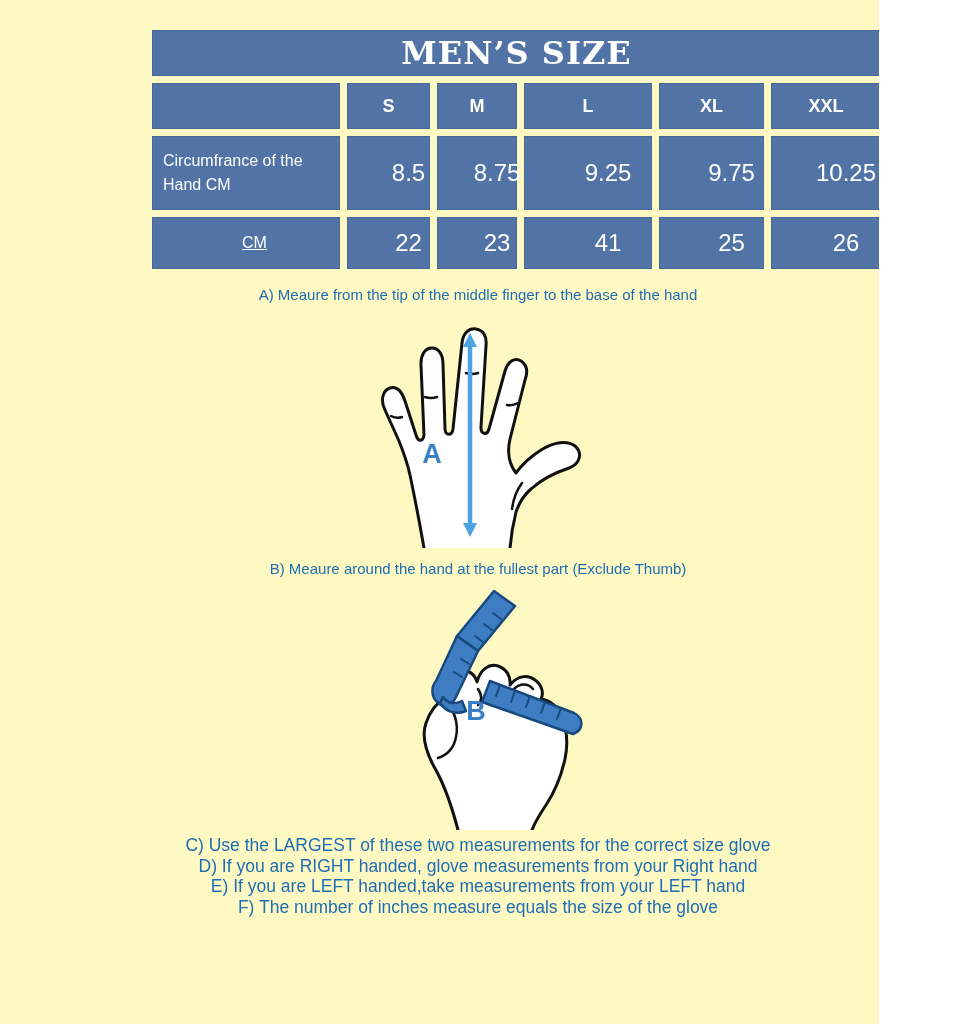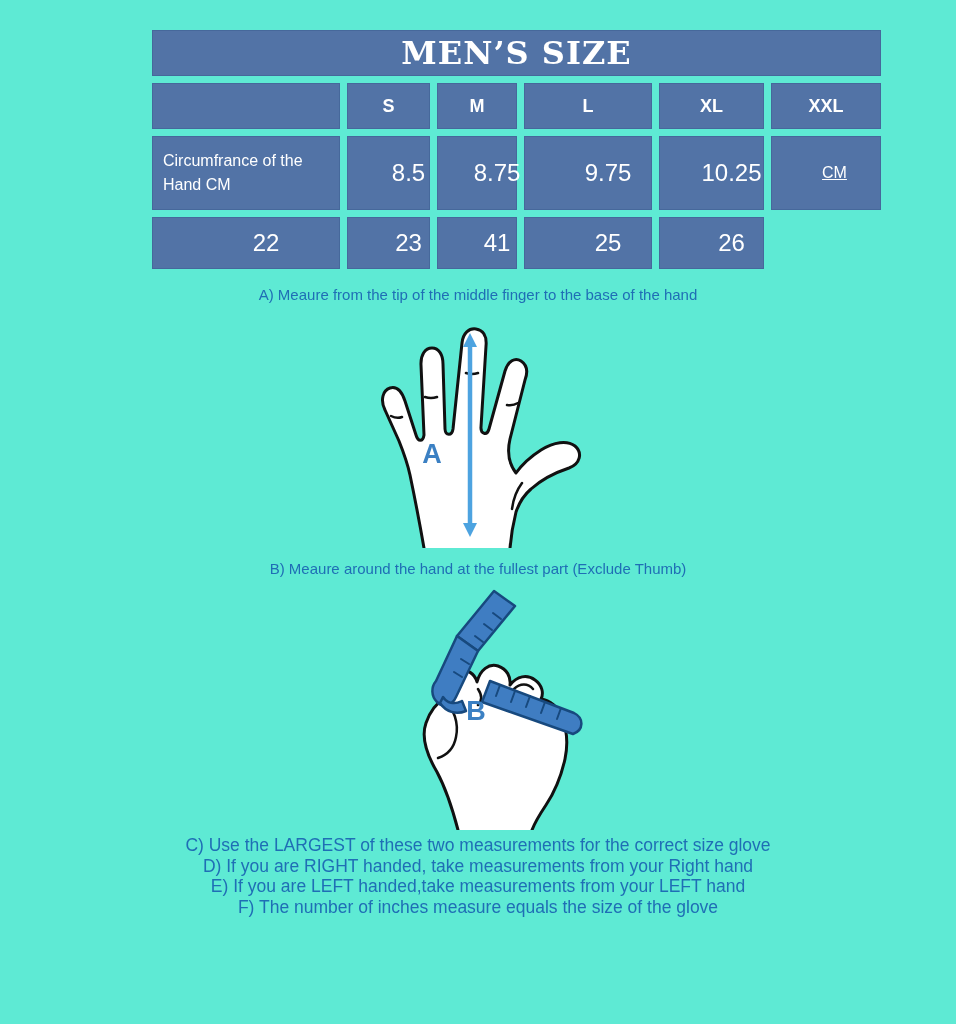--- a/index.html
+++ b/index.html
@@ -1,19 +1,19 @@
 <!DOCTYPE html>
 <html style="--table-blue: #5273a6; --cell-border: #46689b; --text-blue: #1f6eb5; --label-blue: #3b80c3; --arrow-blue: #4da3e0; --tape-blue: #3f7dc2; --tape-border: #17497e; --outline-black: #111111;"><head>
 <meta charset="utf-8">
 <style>
   html,body{margin:0;padding:0;background:#ffffff;}
   .canvas{
     position:relative;
-    width:956px;height:1024px;
-    background:#5eead4;
+    width:879px;height:1024px;
+    background:#fef9c3;
     font-family:"Liberation Sans",sans-serif;
     overflow:hidden;
   }
   
   .size-table{
     position:absolute;left:152px;top:30px;width:724px;
     display:grid;
     grid-template-columns:188px 83px 80px 128px 105px 110px;
     grid-template-rows:46px 46px 74px 52px;
     gap:7px;
@@ -70,20 +70,21 @@
     <div class="cell"></div>
     <div class="cell colhead">S</div>
     <div class="cell colhead">M</div>
     <div class="cell colhead">L</div>
     <div class="cell colhead">XL</div>
     <div class="cell colhead">XXL</div>
 
     <div class="cell rowlabel">Circumfrance of the Hand CM</div>
     <div class="cell value">8.5</div>
     <div class="cell value">8.75</div>
+    <div class="cell value">9.25</div>
     <div class="cell value">9.75</div>
     <div class="cell value">10.25</div>
 
     <div class="cell rowlabel center">CM</div>
     <div class="cell value">22</div>
     <div class="cell value">23</div>
     <div class="cell value">41</div>
     <div class="cell value">25</div>
     <div class="cell value">26</div>
   </div>
@@ -156,18 +157,18 @@
       <path class="tape" d="M 52 118 C 58 127, 68 130, 78 126 L 74 116 C 66 120, 59 118, 55 112 Z"></path>
       <path class="tape" d="M 102 96 L 186 128 C 196 133, 196 145, 185 149 L 94 117 Z"></path>
       <path class="tape-tick" d="M 105 28 L 113 34 M 96 39 L 104 45 M 87 51 L 95 57 M 73 74 L 81 79 M 66 87 L 74 92"></path>
       <path class="tape-tick" d="M 112 100 L 108 111 M 127 106 L 123 117 M 142 111 L 138 122 M 157 117 L 153 128 M 173 123 L 169 134"></path>
     </g>
     <text class="fig-letter" x="88" y="135" text-anchor="middle" font-size="25">B</text>
   </svg>
 
   <div class="notes">
     <div>C) Use the LARGEST of these two measurements for the correct size glove</div>
-    <div>D) If you are RIGHT handed, take measurements from your Right hand</div>
+    <div>D) If you are RIGHT handed, glove measurements from your Right hand</div>
     <div>E) If you are LEFT handed,take measurements from your LEFT hand</div>
     <div>F) The number of inches measure equals the size of the glove</div>
   </div>
 
 </div>
 
 </body></html>

